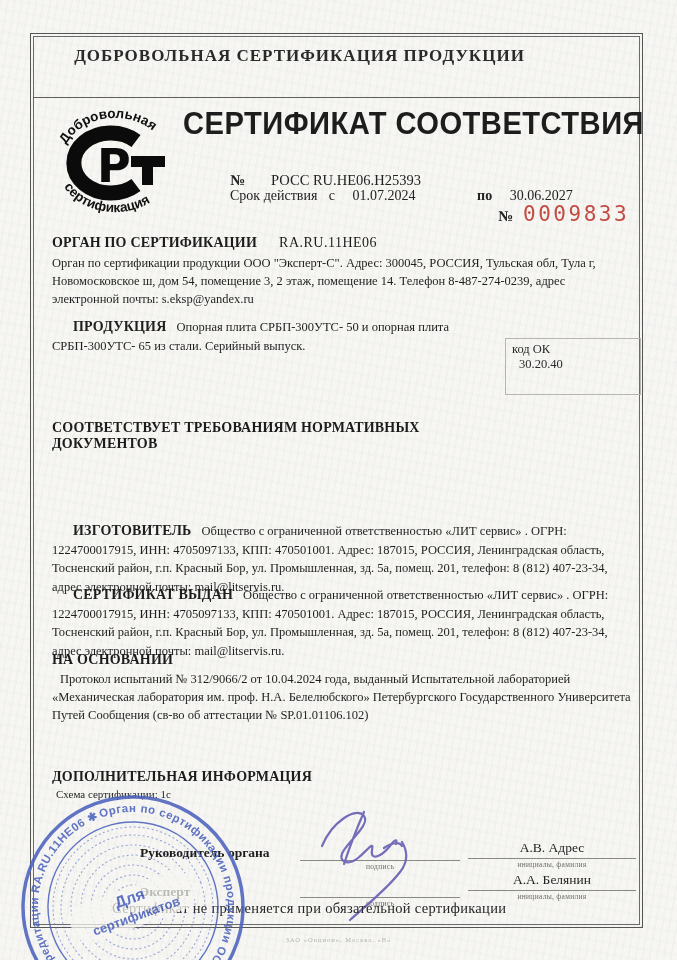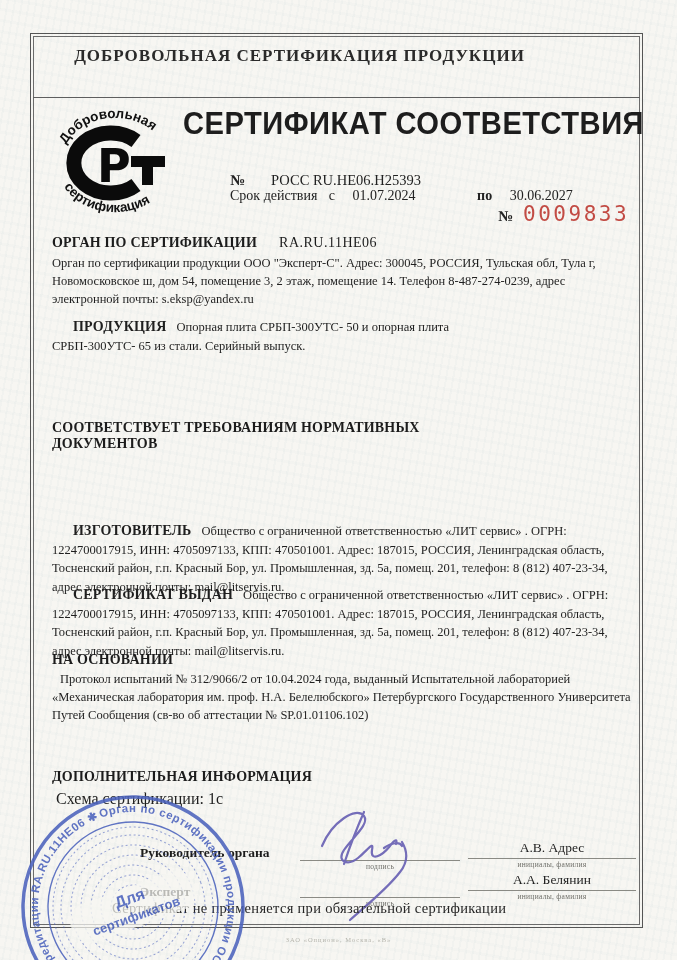--- a/index.html
+++ b/index.html
@@ -69,21 +69,21 @@
   .tnvedbox{
     left:505px;top:434px;width:136px;height:62px;
     border-top:1.2px solid #8f8f89;box-sizing:border-box;
     padding:4px 6px;font-size:12.5px;color:#2a2a2a;
   }
   .manufacturer{left:52px;top:521px;width:584px;}
   .issued{left:52px;top:585px;width:584px;}
   .basis-head{left:52px;top:652px;}
   .basis-text{left:52px;top:670px;width:586px;text-indent:8px;}
   .add-head{left:52px;top:769px;}
-  .add-text{left:56px;top:787px;font-size:16px;text-align:right;}
+  .add-text{left:56px;top:787px;font-size:11px;text-align:right;}
   .role{font-weight:bold;font-size:13.5px;color:#1c1c1c;}
   .role1{left:140px;top:845px;}
   .role2{left:140px;top:884px;}
   .sline{height:0;border-bottom:1px solid #8a8a84;}
   .scap{font-size:7.5px;color:#6e6e68;text-align:center;letter-spacing:.3px;}
   .name{font-size:13.5px;color:#1f1f1f;text-align:center;}
   .bottom-note{left:112px;top:900px;font-size:14.5px;color:#262626;letter-spacing:.3px;}
   .imprint{left:0;top:936px;width:677px;text-align:center;font-size:6.5px;color:#b4b4ac;letter-spacing:1px;}
   .stamp{
     left:16px;top:790px;width:234px;height:234px;
@@ -141,20 +141,24 @@
     <span class="no">№</span><span class="val">0009833</span>
   </div>
 
   <div class="abs org-head sec-heading">
     <span>ОРГАН ПО СЕРТИФИКАЦИИ</span><span class="code">RA.RU.11HE06</span>
   </div>
   <div class="abs org-text body-text">Орган по сертификации продукции ООО "Эксперт-С". Адрес: 300045, РОССИЯ, Тульская обл, Тула г, Новомосковское ш, дом 54, помещение 3, 2 этаж, помещение 14. Телефон 8-487-274-0239, адрес электронной почты: s.eksp@yandex.ru</div>
 
   <div class="abs product body-text inline-head">
     <b>ПРОДУКЦИЯ</b><span>Опорная плита СРБП-300УТС- 50 и опорная плита СРБП-300УТС- 65 из стали. Серийный выпуск.</span>
+  </div>
+  <div class="abs codebox">
+    <div>код ОК</div>
+    <div class="cval">30.20.40</div>
   </div>
 
   <div class="abs conforms-head sec-heading">СООТВЕТСТВУЕТ ТРЕБОВАНИЯМ НОРМАТИВНЫХ ДОКУМЕНТОВ</div>
 
   <div class="abs manufacturer body-text inline-head">
     <b>ИЗГОТОВИТЕЛЬ</b><span>Общество с ограниченной ответственностью  «ЛИТ сервис» . ОГРН: 1224700017915, ИНН: 4705097133, КПП: 470501001. Адрес: 187015, РОССИЯ, Ленинградская область, Тосненский район, г.п. Красный Бор, ул.  Промышленная, зд. 5а, помещ. 201, телефон: 8 (812) 407-23-34, адрес электронной почты: mail@litservis.ru.</span>
   </div>
 
   <div class="abs issued body-text inline-head">
     <b>СЕРТИФИКАТ ВЫДАН</b><span>Общество с ограниченной ответственностью  «ЛИТ сервис» . ОГРН: 1224700017915, ИНН: 4705097133, КПП: 470501001. Адрес: 187015, РОССИЯ, Ленинградская область, Тосненский район, г.п. Красный Бор, ул.  Промышленная, зд. 5а, помещ. 201, телефон: 8 (812) 407-23-34, адрес электронной почты: mail@litservis.ru.</span>

